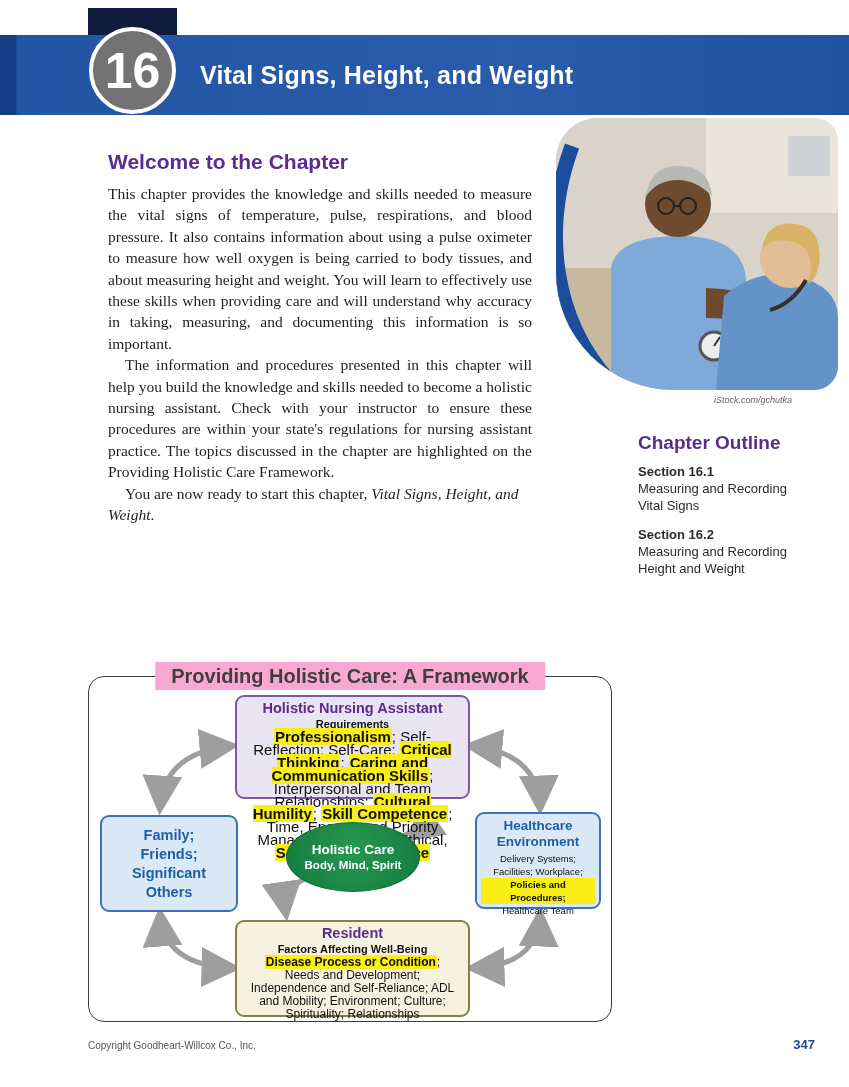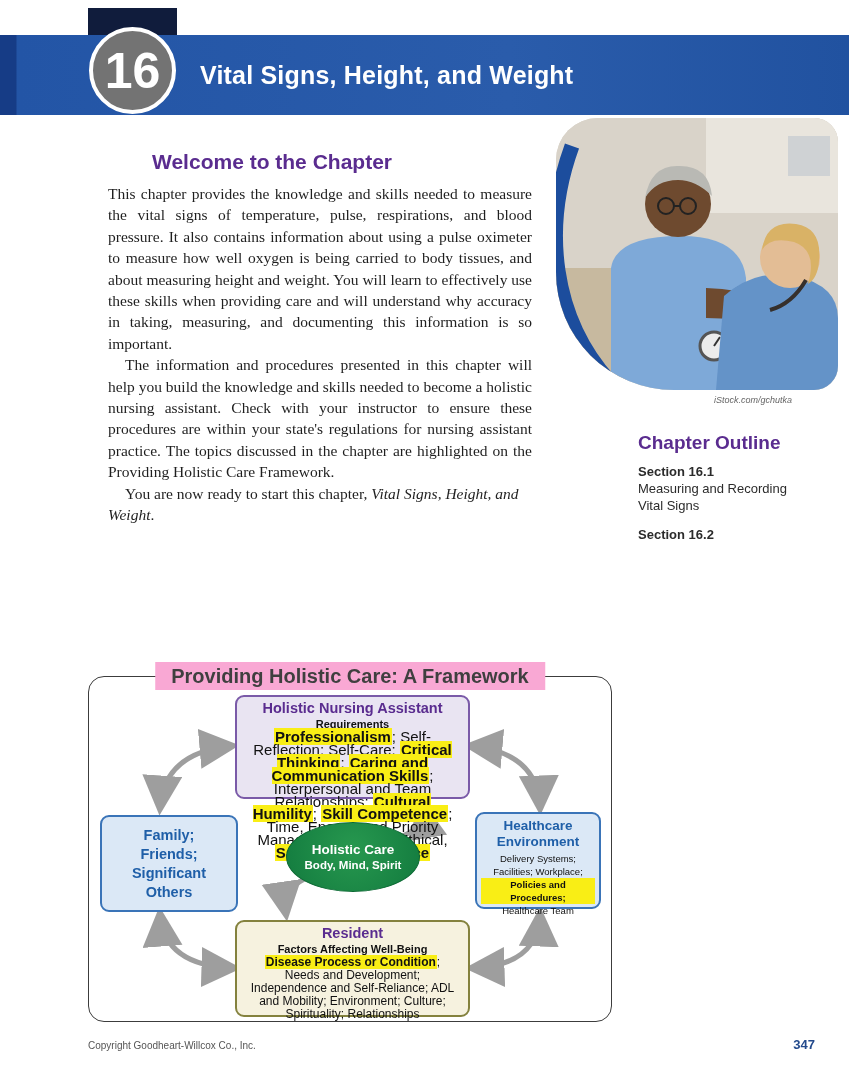--- a/index.html
+++ b/index.html
@@ -11,21 +11,21 @@
   .banner { position:absolute; left:0; top:35px; width:849px; height:80px;
             background:linear-gradient(90deg,#163c86 0px,#163c86 16px,#2355a6 17px,#2a5cab 60%,#2152a0 100%); }
   .banner-title { position:absolute; left:200px; top:0; height:80px; display:flex; align-items:center;
                   color:#fff; font-size:25px; font-weight:bold; letter-spacing:0.2px; }
   .chapter-circle { position:absolute; left:89px; top:27px; width:87px; height:87px; border-radius:50%;
                     background:#737373; border:4px solid #fff; display:flex; align-items:center; justify-content:center; }
   .chapter-circle span { color:#fff; font-size:50px; font-weight:bold; line-height:1; }
 
   
   .welcome { position:absolute; left:108px; top:150px; width:424px; }
-  .welcome h2 { color:#5a2c8f; font-size:21px; font-weight:bold; margin-bottom:9px;margin-left:44px; }
+  .welcome h2 { color:#5a2c8f; font-size:21px; font-weight:bold; margin-bottom:9px; }
   .welcome p { font-family:"Liberation Serif", serif; font-size:15.5px; line-height:21.4px; color:#1f1f1f; }
   .just { text-align:justify; }
   .indent { text-indent:17px; }
 
   
   .photo { position:absolute; left:556px; top:118px; width:282px; height:272px; overflow:hidden;
            border-radius:42px 24px 24px 118px; background:#d9d3c9; }
   .photo svg { display:block; }
   .photo-credit { position:absolute; left:556px; top:395px; width:236px; text-align:right;
                   font-size:9px; font-style:italic; color:#666; }
@@ -128,20 +128,21 @@
   <div class="photo-credit">iStock.com/gchutka</div>
 
   <aside class="outline">
     <h2>Chapter Outline</h2>
     <div class="outline-entry">
       <div class="sec-label">Section 16.1</div>
       <div class="sec-title">Measuring and Recording Vital Signs</div>
     </div>
     <div class="outline-entry">
       <div class="sec-label">Section 16.2</div>
+      <div class="sec-title">Measuring and Recording Height and Weight</div>
     </div>
   </aside>
 
   <div class="framework">
     <div class="fw-border"></div>
     <div class="fw-title">Providing Holistic Care: A Framework</div>
 
     <svg class="fw-arrows" viewBox="0 0 524 360">
       <defs>
         <marker id="ah" markerWidth="9" markerHeight="9" refX="6.5" refY="4" orient="auto-start-reverse">

